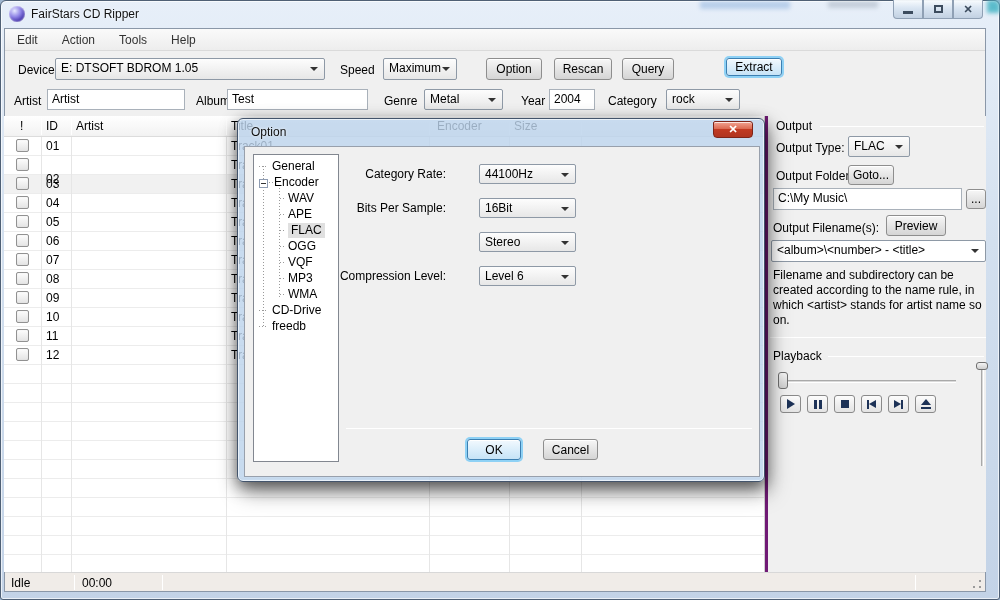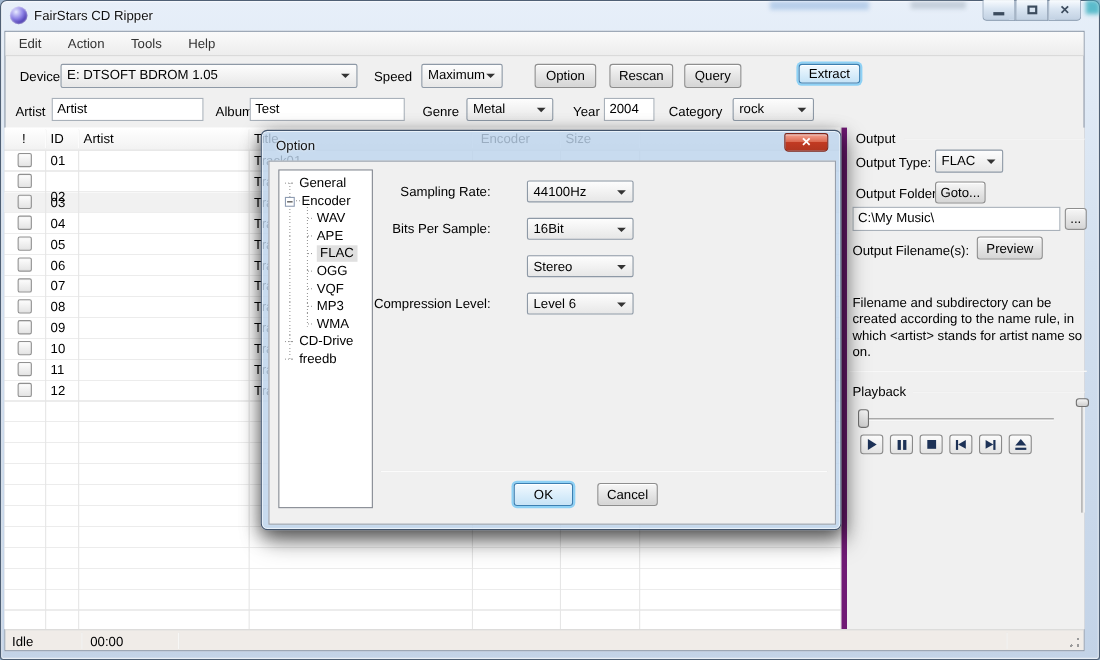--- a/index.html
+++ b/index.html
@@ -60,21 +60,21 @@
   .tbody { position:absolute; left:0; top:21px; width:761px; height:435px;
            background:repeating-linear-gradient(to bottom,#ffffff 0 18px,#ececec 18px 19px); }
   .rowhi { position:absolute; left:0; width:761px; height:18px; background:#f1f1f1; }
   .vline { position:absolute; top:0; width:1px; height:435px; background:#e6e6e6; }
   .cb { position:absolute; width:13px; height:13px; border:1px solid #919191; border-radius:2px;
         background:linear-gradient(180deg,#fdfdfd,#e4e4e4); box-shadow:inset 0 0 1px #cfcfcf; }
   .cell { position:absolute; white-space:nowrap; }
 
   
   .panel { position:absolute; left:765px; top:116px; width:221px; height:456px; background:#f0f0f0;
-           border-left:5px solid #701a75; }
+           border-left:3px solid #701a75; }
   .grp-line { position:absolute; height:1px; background:#cfcfcf; border-bottom:1px solid #fff; }
   .desc { position:absolute; left:5px; top:152px; width:212px; line-height:15px; color:#000; }
   .hr { position:absolute; left:2px; width:216px; height:1px; background:#d6d6d6; border-bottom:1px solid #fff; }
   .slider-track-h { position:absolute; height:3px; background:#d9d9d9; border-top:1px solid #a9a9a9;
                     border-bottom:1px solid #fff; }
   .slider-thumb-h { position:absolute; width:10px; height:17px; border:1px solid #707070; border-radius:3px;
                     background:linear-gradient(180deg,#f4f4f4,#cfcfcf); }
   .slider-track-v { position:absolute; width:3px; background:#d9d9d9; border-left:1px solid #a9a9a9;
                     border-right:1px solid #fff; }
   .slider-thumb-v { position:absolute; width:12px; height:8px; border:1px solid #707070; border-radius:3px;
@@ -281,20 +281,24 @@
 
     <span class="lbl" style="left:8px;top:53px;">Output Folder:</span>
     <div class="btn" style="left:80px;top:49px;width:46px;height:20px;">Goto...</div>
 
     <div class="input" style="left:5px;top:72px;width:189px;height:22px;">C:\My Music\</div>
     <div class="btn" style="left:198px;top:73px;width:20px;height:20px;">...</div>
 
     <span class="lbl" style="left:5px;top:105px;">Output Filename(s):</span>
     <div class="btn" style="left:118px;top:99px;width:60px;height:21px;">Preview</div>
 
+    <div class="combo" style="left:3px;top:124px;width:215px;height:22px;background:#fff;">
+      <span>&lt;album&gt;\&lt;number&gt; - &lt;title&gt;</span>
+      <span class="arr"></span>
+    </div>
 
     <div class="desc">Filename and subdirectory can be created according to the name rule, in which &lt;artist&gt; stands for artist name so on.</div>
 
     <div class="hr" style="top:221px;"></div>
 
     <span class="lbl" style="left:5px;top:233px;">Playback</span>
     <div class="grp-line" style="left:60px;top:240px;width:156px;"></div>
 
     <div class="slider-track-h" style="left:12px;top:264px;width:176px;"></div>
     <div class="slider-thumb-h" style="left:10px;top:256px;"></div>
@@ -367,21 +371,21 @@
       <span class="titem" style="left:34px;top:52px;">APE</span>
       <span class="titem sel" style="left:34px;top:68px;padding:0 3px;">FLAC</span>
       <span class="titem" style="left:34px;top:84px;">OGG</span>
       <span class="titem" style="left:34px;top:100px;">VQF</span>
       <span class="titem" style="left:34px;top:116px;">MP3</span>
       <span class="titem" style="left:34px;top:132px;">WMA</span>
       <span class="titem" style="left:18px;top:148px;">CD-Drive</span>
       <span class="titem" style="left:18px;top:164px;">freedb</span>
     </div>
 
-    <span class="f-label" style="top:48px;">Sampling Rate:</span>
+    <span class="f-label" style="top:48px;">Category Rate:</span>
     <div class="combo" style="left:241px;top:45px;width:97px;height:20px;">
       <span>44100Hz</span>
       <span class="arr"></span>
     </div>
 
     <span class="f-label" style="top:82px;">Bits Per Sample:</span>
     <div class="combo" style="left:241px;top:79px;width:97px;height:20px;">
       <span>16Bit</span>
       <span class="arr"></span>
     </div>

